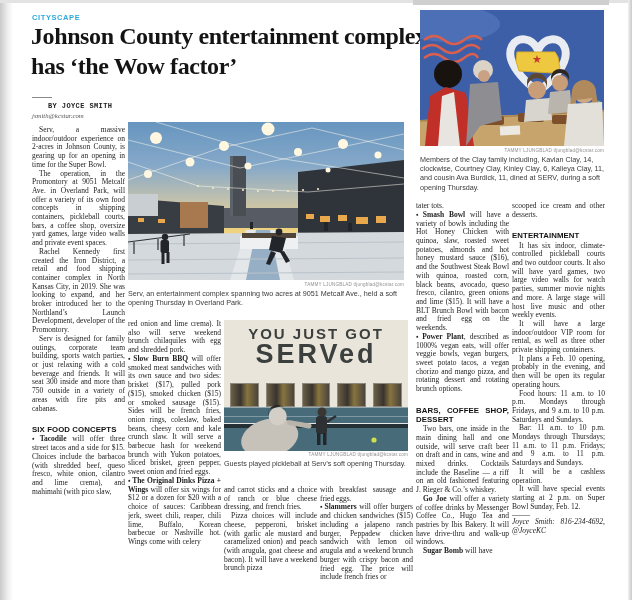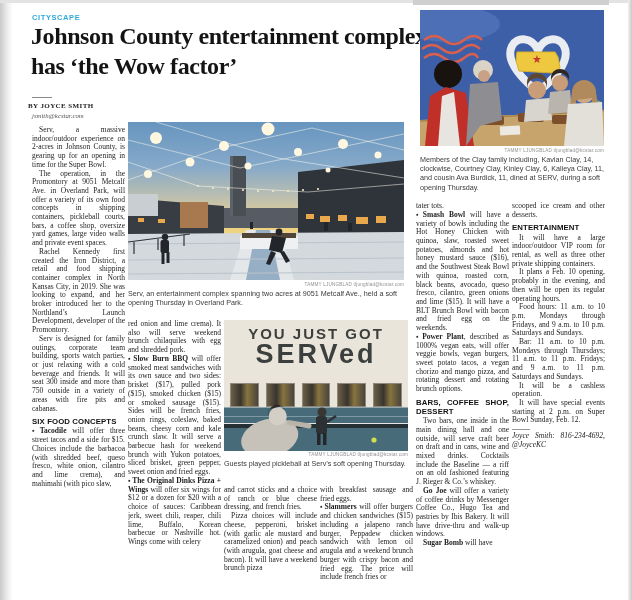--- a/index.html
+++ b/index.html
@@ -15,30 +15,30 @@
   .edge-top-right { position:absolute; left:413px; top:0; width:196px; height:5px; background:#cfcfcf; }
   .edge-right { position:absolute; right:0; top:0; width:4px; height:600px;
     background:linear-gradient(270deg,#c9c9c9,#f1f1f1); }
 
   .kicker { position:absolute; left:32px; top:13px;
     font:bold 7.5px/9px "Liberation Sans", sans-serif; letter-spacing:.6px; color:#2fa9dc; }
   .headline { position:absolute; left:31px; top:21px; width:396px;
     font-weight:bold; font-size:24px; line-height:30px; letter-spacing:-0.4px; color:#141414; }
 
   .byline-rule { position:absolute; left:32px; top:97px; width:20px; border-top:1px solid #8a8a8a; }
-  .byline-name { position:absolute; left:28px; top:102px;
-    font-weight:bold; font-size:7px; letter-spacing:.4px; color:#222; }
+  .byline-name { position:absolute; left:48px; top:102px;
+    font-weight:bold; font-size:7px; letter-spacing:.4px; color:#222;font-family:Liberation Mono, monospace; }
   .byline-email { position:absolute; left:32px; top:112px;
     font-style:italic; font-size:6.8px; color:#555; }
 
   .col { position:absolute; width:93px; overflow:hidden;
     font-size:7.5px; line-height:8.7px; color:#1c1c1c; text-align:justify; }
   .col p { margin:0; }
   .col p.indent { text-indent:7px; }
-  .col-heading { margin:4px 0 1px; font:bold 7.8px/9.2px "Liberation Sans", sans-serif;
+  .col-heading { margin:12px 0 1px; font:bold 7.8px/9.2px "Liberation Sans", sans-serif;
     color:#111; letter-spacing:.1px; }
   .bullet { font-size:4.6px; vertical-align:1.2px; margin-right:1px; }
   .tag-rule { width:18px; border-top:1px solid #999; margin:4px 0 2px; }
   .tagline { font-style:italic; }
 
   .credit { position:absolute; font:4.6px/5px "Liberation Sans", sans-serif;
     color:#909090; text-align:right; letter-spacing:.2px; }
   .caption { position:absolute; font:7.2px/9.2px "Liberation Sans", sans-serif; color:#3a3a3a; }
 
   figure { position:absolute; overflow:hidden; background:#888; }
@@ -269,20 +269,21 @@
       <p><span class="bullet">●</span><b>Smash Bowl</b> will have a variety of bowls including the Hot Honey Chicken with quinoa, slaw, roasted sweet potatoes, almonds and hot honey mustard sauce ($16), and the Southwest Steak Bowl with quinoa, roasted corn, black beans, avocado, queso fresco, cilantro, green onions and lime ($15). It will have a BLT Brunch Bowl with bacon and fried egg on the weekends.</p>
       <p><span class="bullet">●</span><b>Power Plant</b>, described as 1000% vegan eats, will offer veggie bowls, vegan burgers, sweet potato tacos, a vegan chorizo and mango pizza, and rotating dessert and rotating brunch options.</p>
       <h3 class="col-heading">BARS, COFFEE SHOP, DESSERT</h3>
       <p class="indent">Two bars, one inside in the main dining hall and one outside, will serve craft beer on draft and in cans, wine and mixed drinks. Cocktails include the Baseline — a riff on an old fashioned featuring J. Rieger &amp; Co.’s whiskey.</p>
       <p class="indent"><b>Go Joe</b> will offer a variety of coffee drinks by Messenger Coffee Co., Hugo Tea and pastries by Ibis Bakery. It will have drive-thru and walk-up windows.</p>
       <p class="indent"><b>Sugar Bomb</b> will have</p>
     </div>
   <div class="col" style="left:512px; top:202px; height:398px;">
       <p>scooped ice cream and other desserts.</p>
       <h3 class="col-heading">ENTERTAINMENT</h3>
+      <p class="indent">It has six indoor, climate-controlled pickleball courts and two outdoor courts. It also will have yard games, two large video walls for watch parties, summer movie nights and more. A large stage will host live music and other weekly events.</p>
       <p class="indent">It will have a large indoor/outdoor VIP room for rental, as well as three other private shipping containers.</p>
       <p class="indent">It plans a Feb. 10 opening, probably in the evening, and then will be open its regular operating hours.</p>
       <p class="indent">Food hours: 11 a.m. to 10 p.m. Mondays through Fridays, and 9 a.m. to 10 p.m. Saturdays and Sundays.</p>
       <p class="indent">Bar: 11 a.m. to 10 p.m. Mondays through Thursdays; 11 a.m. to 11 p.m. Fridays; and 9 a.m. to 11 p.m. Saturdays and Sundays.</p>
       <p class="indent">It will be a cashless operation.</p>
       <p class="indent">It will have special events starting at 2 p.m. on Super Bowl Sunday, Feb. 12.</p>
       <div class="tag-rule"></div>
       <p class="tagline">Joyce Smith: 816-234-4692, @JoyceKC</p>
     </div>
 </div>

